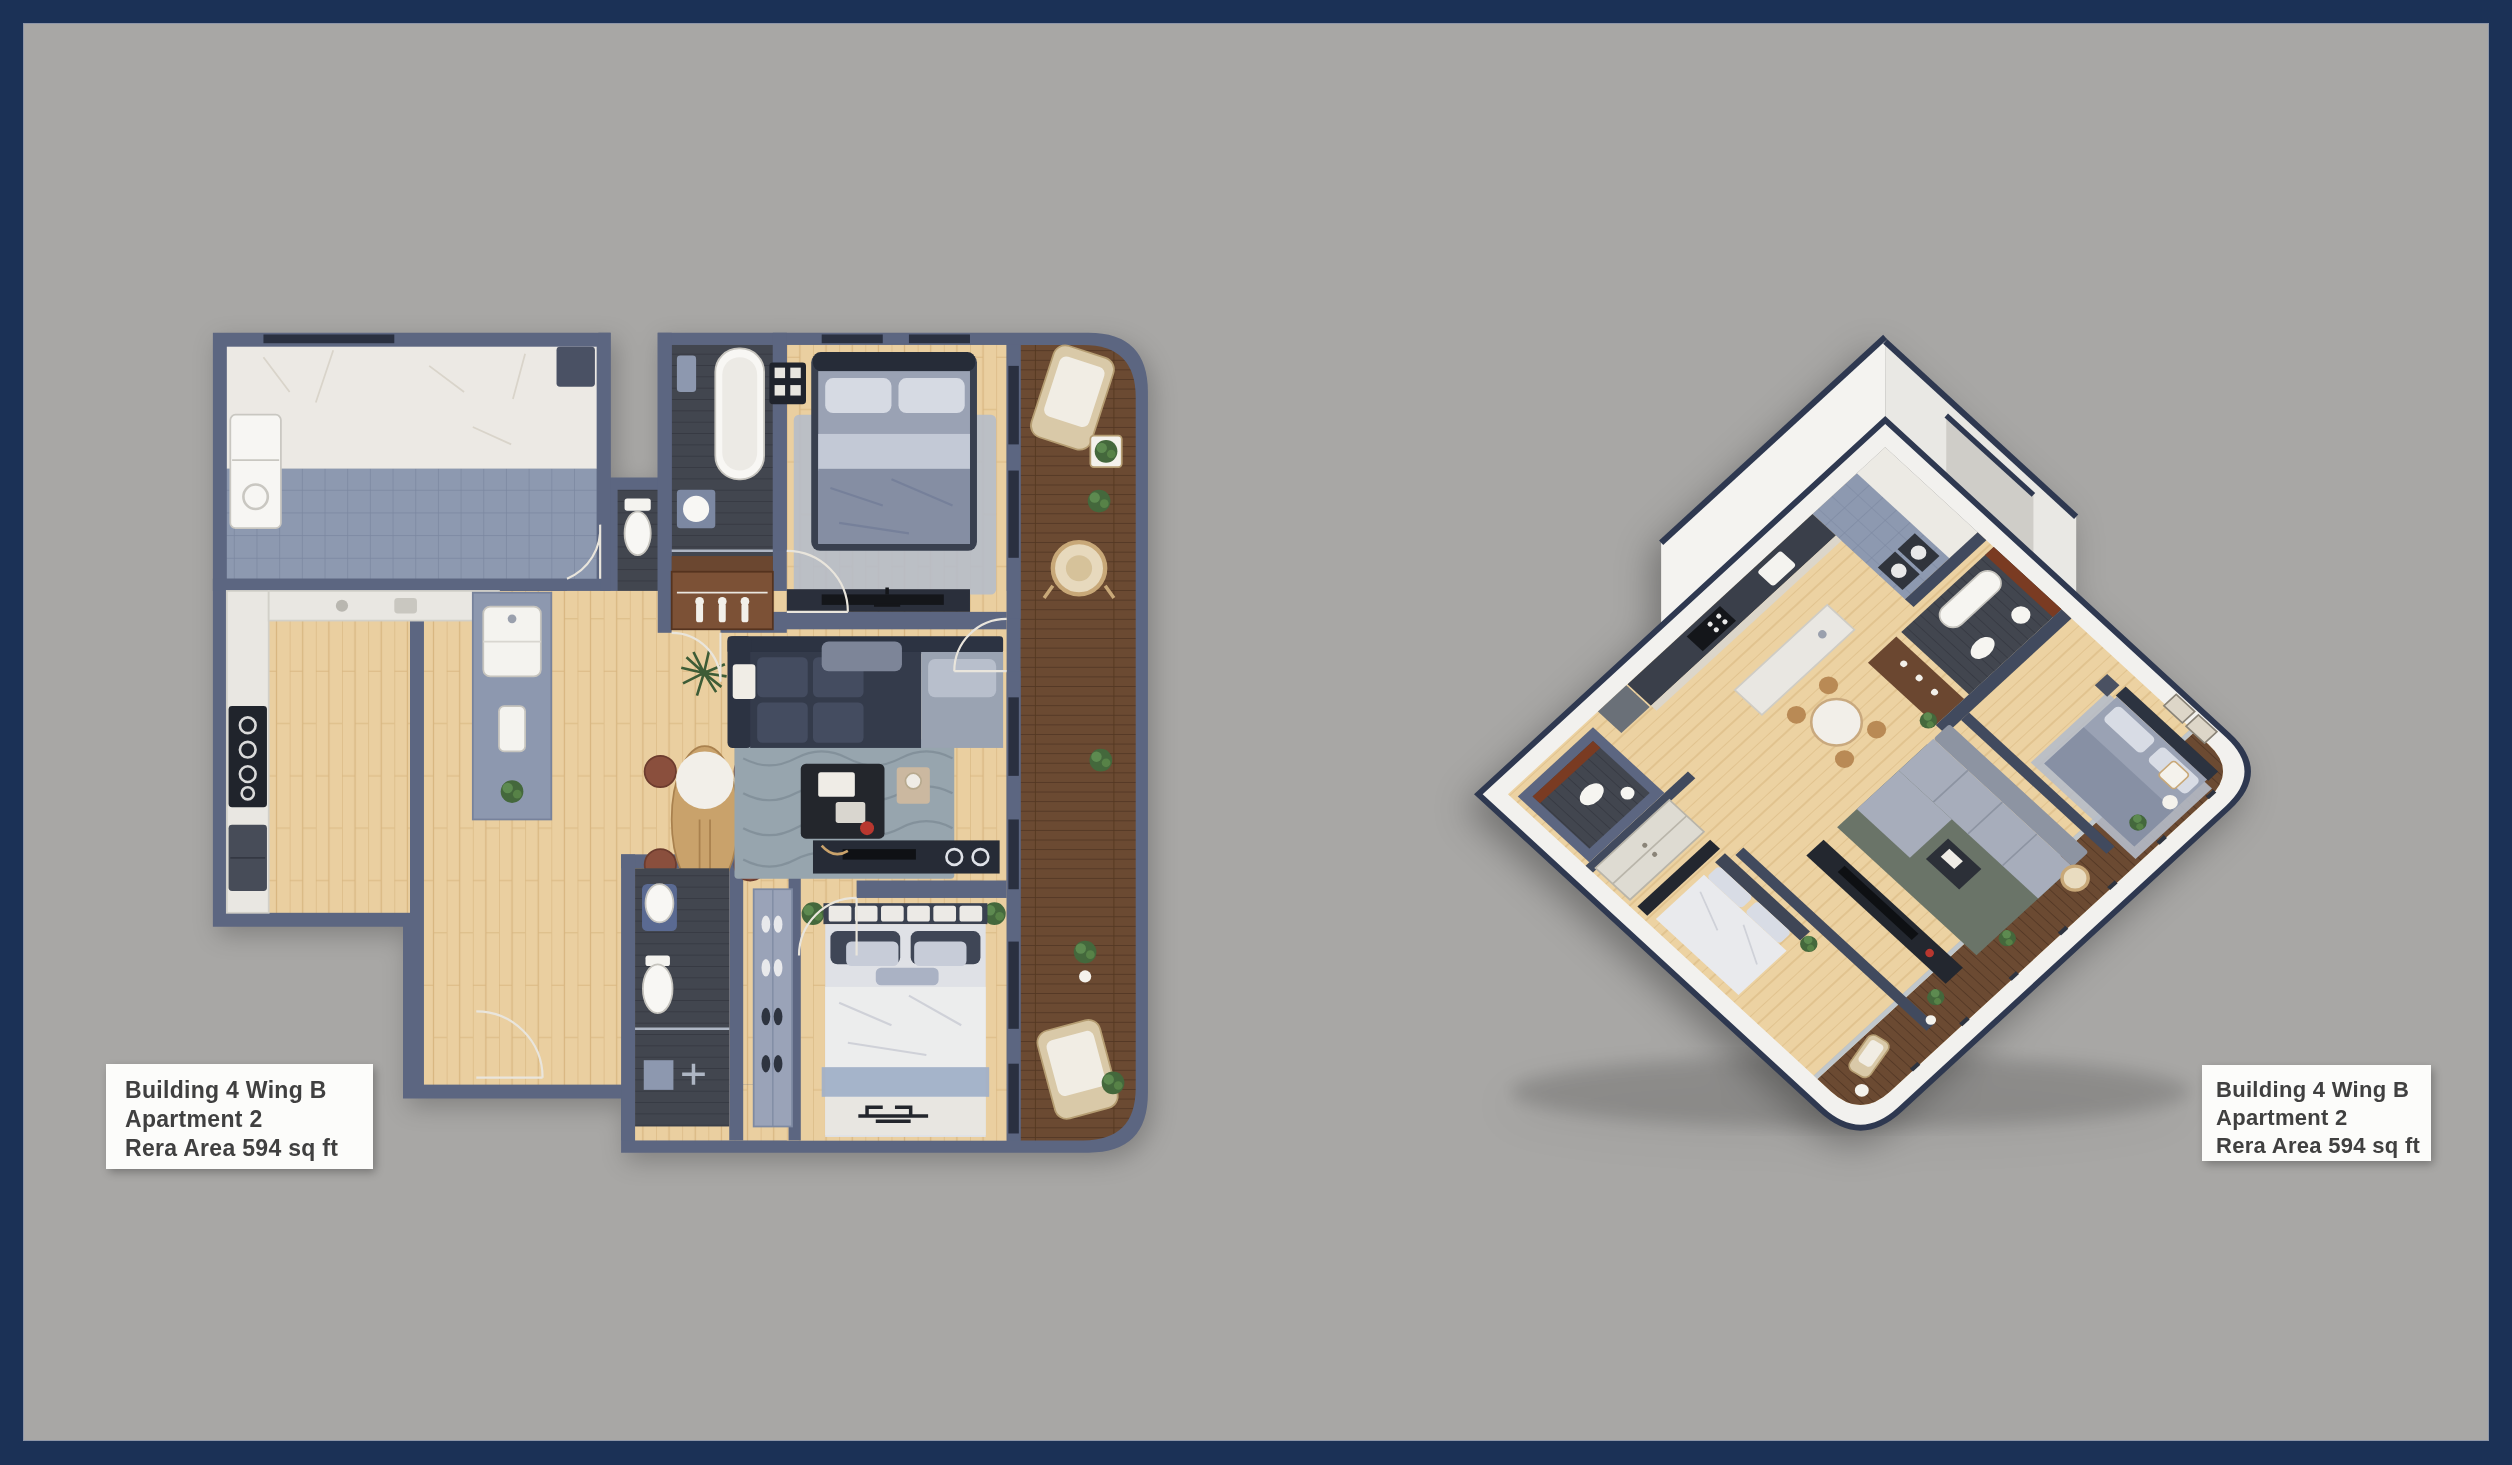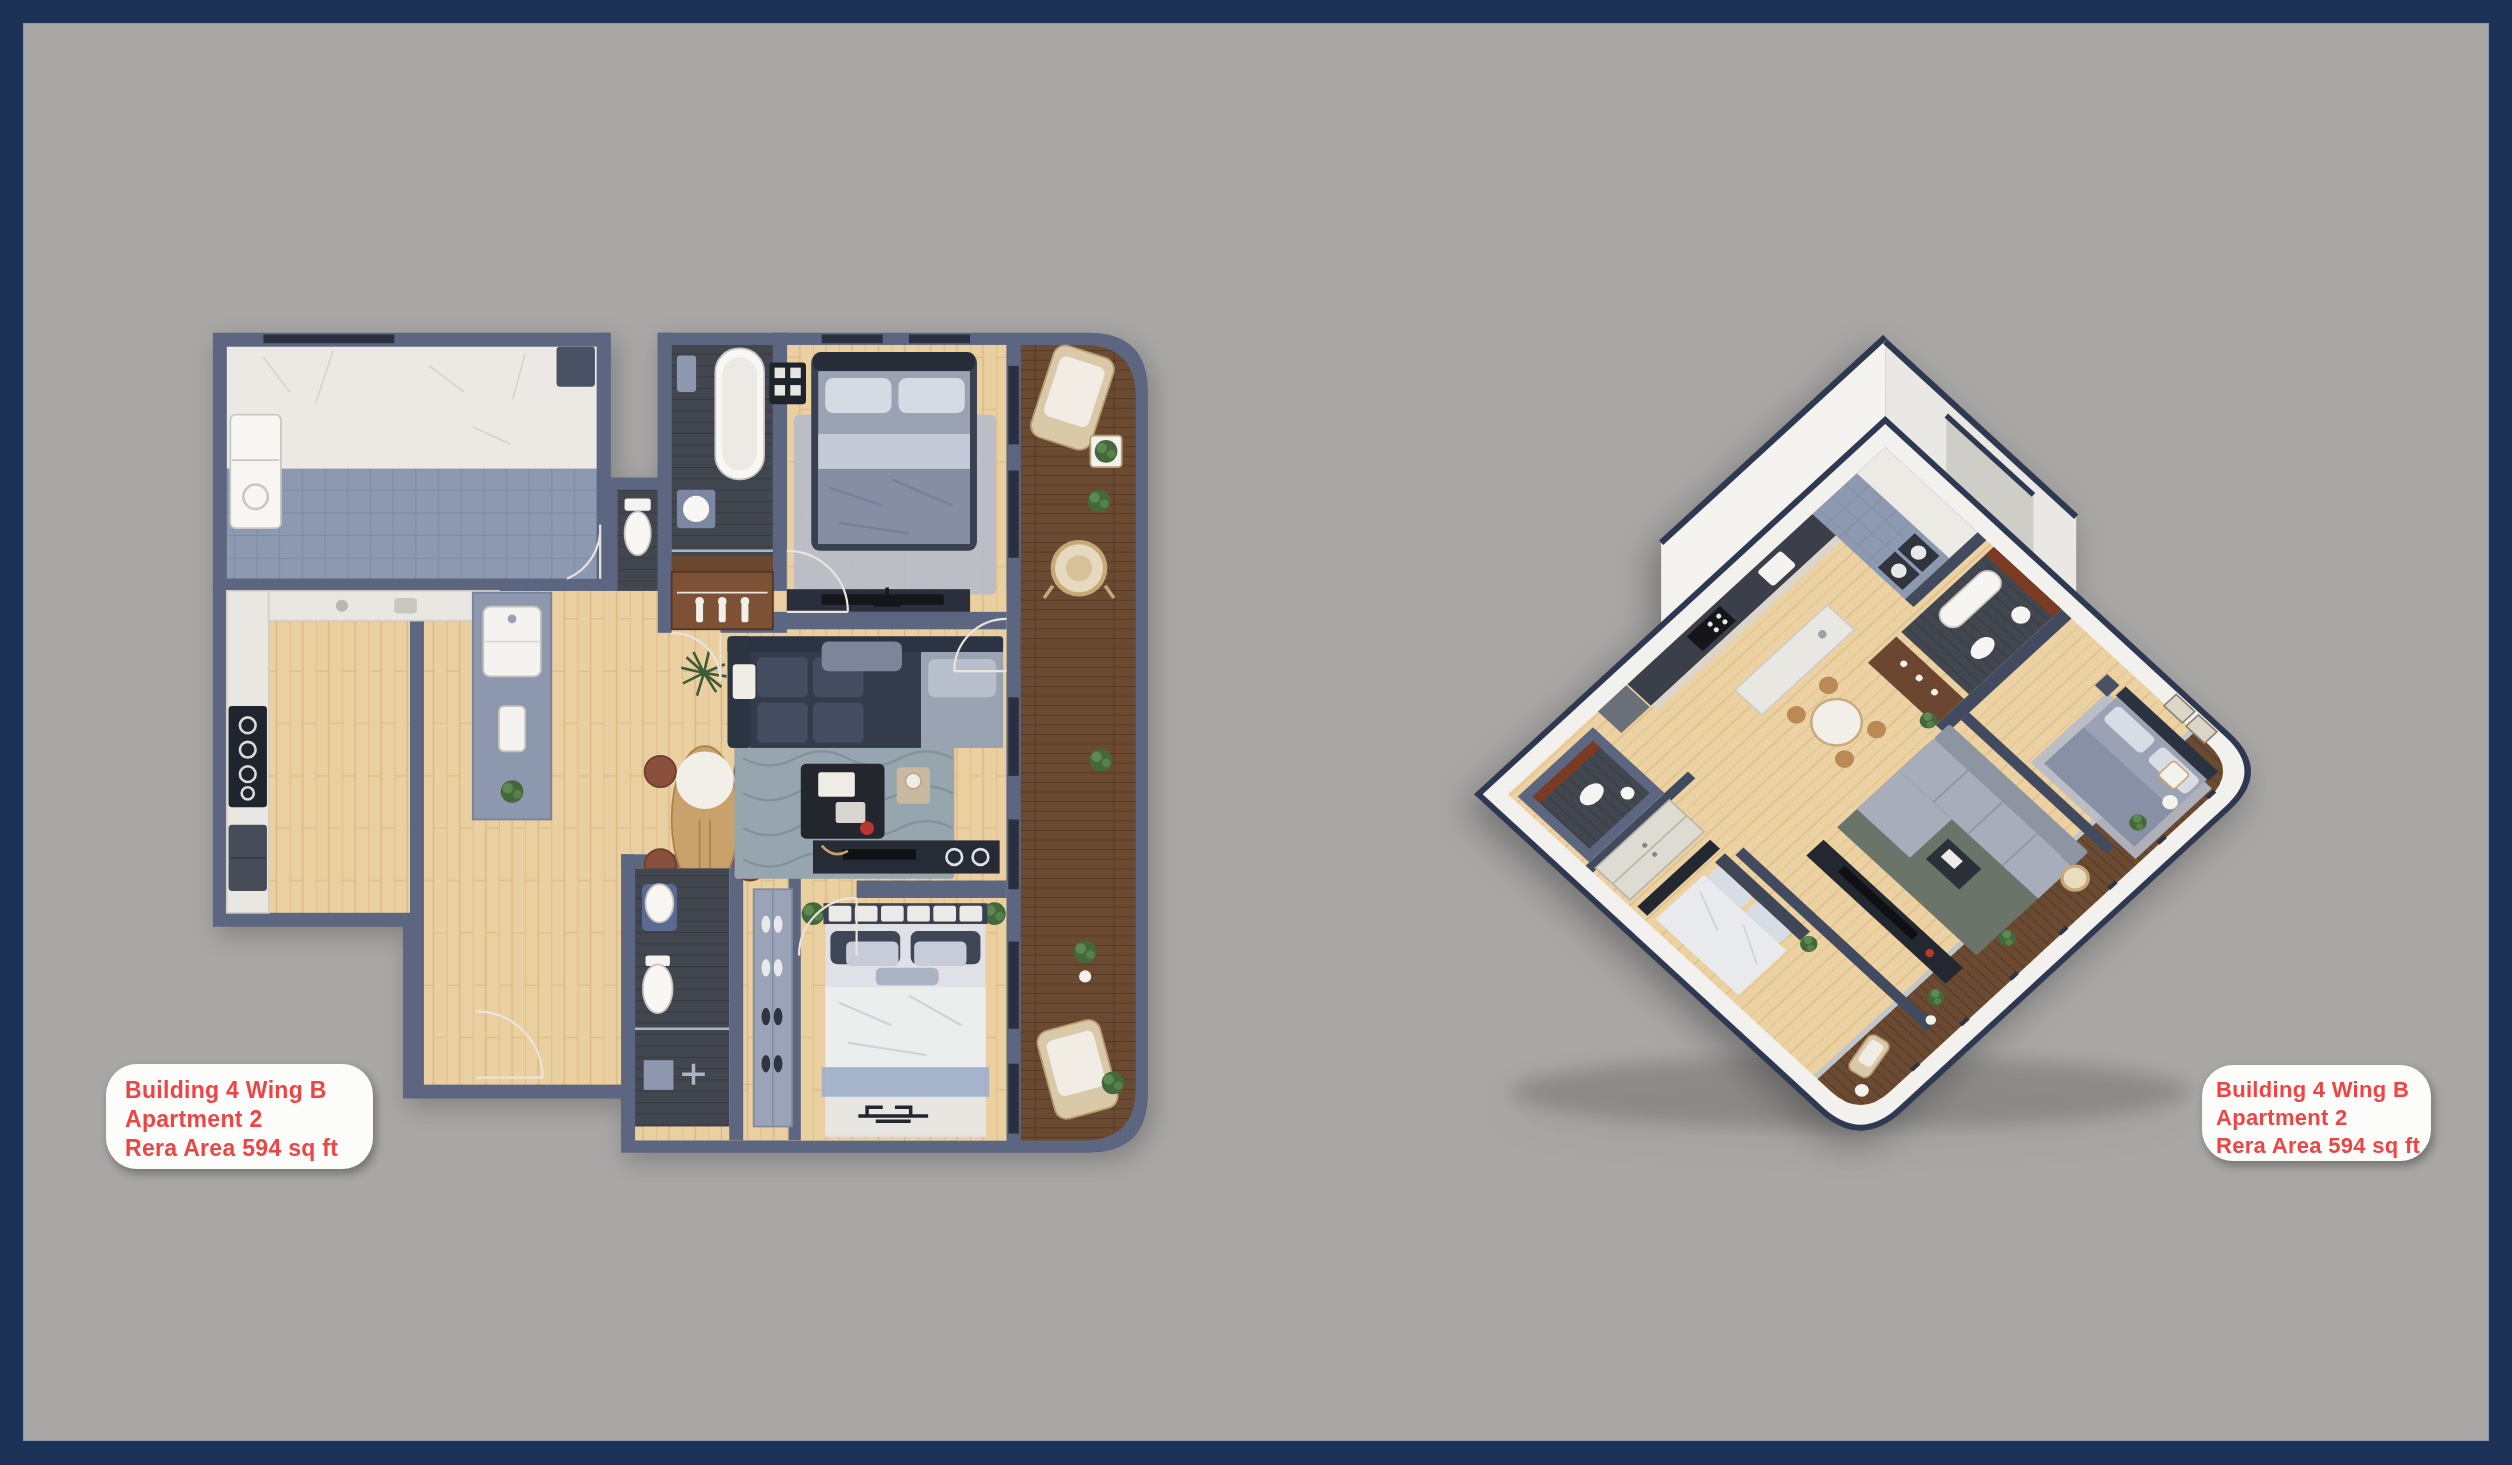--- a/index.html
+++ b/index.html
@@ -4,23 +4,23 @@
 <style>
   html,body{margin:0;padding:0;background:#10233f;}
   .stage{position:relative;width:2512px;height:1465px;background:#1b3156;overflow:hidden;
          font-family:"Liberation Sans",sans-serif;}
   .canvas{position:absolute;left:23px;top:23px;right:23px;bottom:23.6px;background:#a8a7a5;
           box-shadow:inset 0 0 0 0.9px #8e96a8;}
   .plan2d{position:absolute;left:188px;top:308px;width:951px;height:833px;
           filter:drop-shadow(5.2px 8.7px 12.2px rgba(0,0,0,.22));}
   .plan3d{position:absolute;left:1435px;top:301px;width:837px;height:837px;
           filter:drop-shadow(-8.7px 14px 17.4px rgba(0,0,0,.30));}
-  .label-box{position:absolute;background:#fcfcfa;color:#ef4444;
+  .label-box{position:absolute;background:#fcfcfa;color:#404040;
              box-shadow:2.6px 4.4px 8.7px rgba(0,0,0,.30);
-             font-weight:bold;letter-spacing:0.3px;border-radius:31px;}
+             font-weight:bold;letter-spacing:0.3px;}
   .label-left{left:83px;top:1041px;width:267px;height:105px;font-size:23px;line-height:29px;
               padding:12.2px 0 0 19px;box-sizing:border-box;}
   .label-right{left:2179px;top:1042px;width:229px;height:96px;font-size:22px;line-height:28px;
                padding:10.5px 0 0 14px;box-sizing:border-box;}
   .label-box div{white-space:nowrap;}
   svg{display:block;}
 </style>
 </head>
 <body>
 

